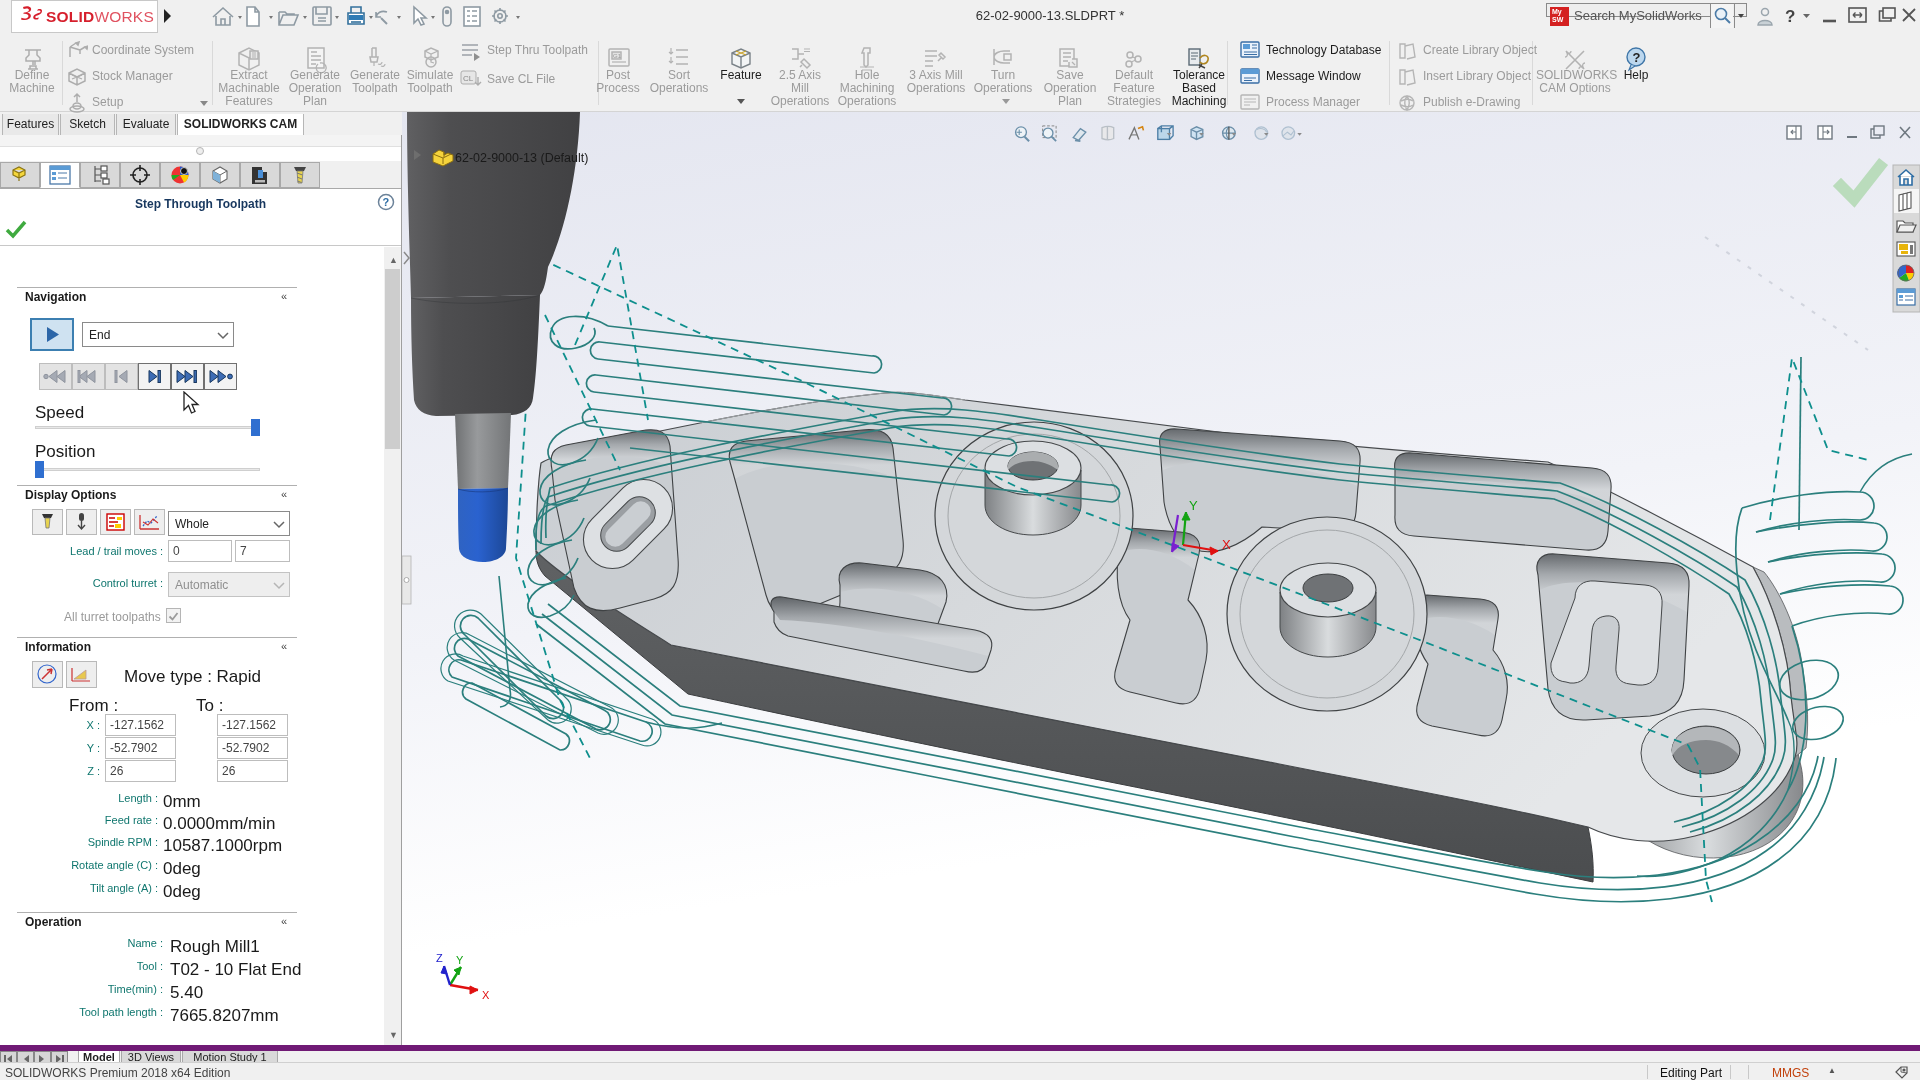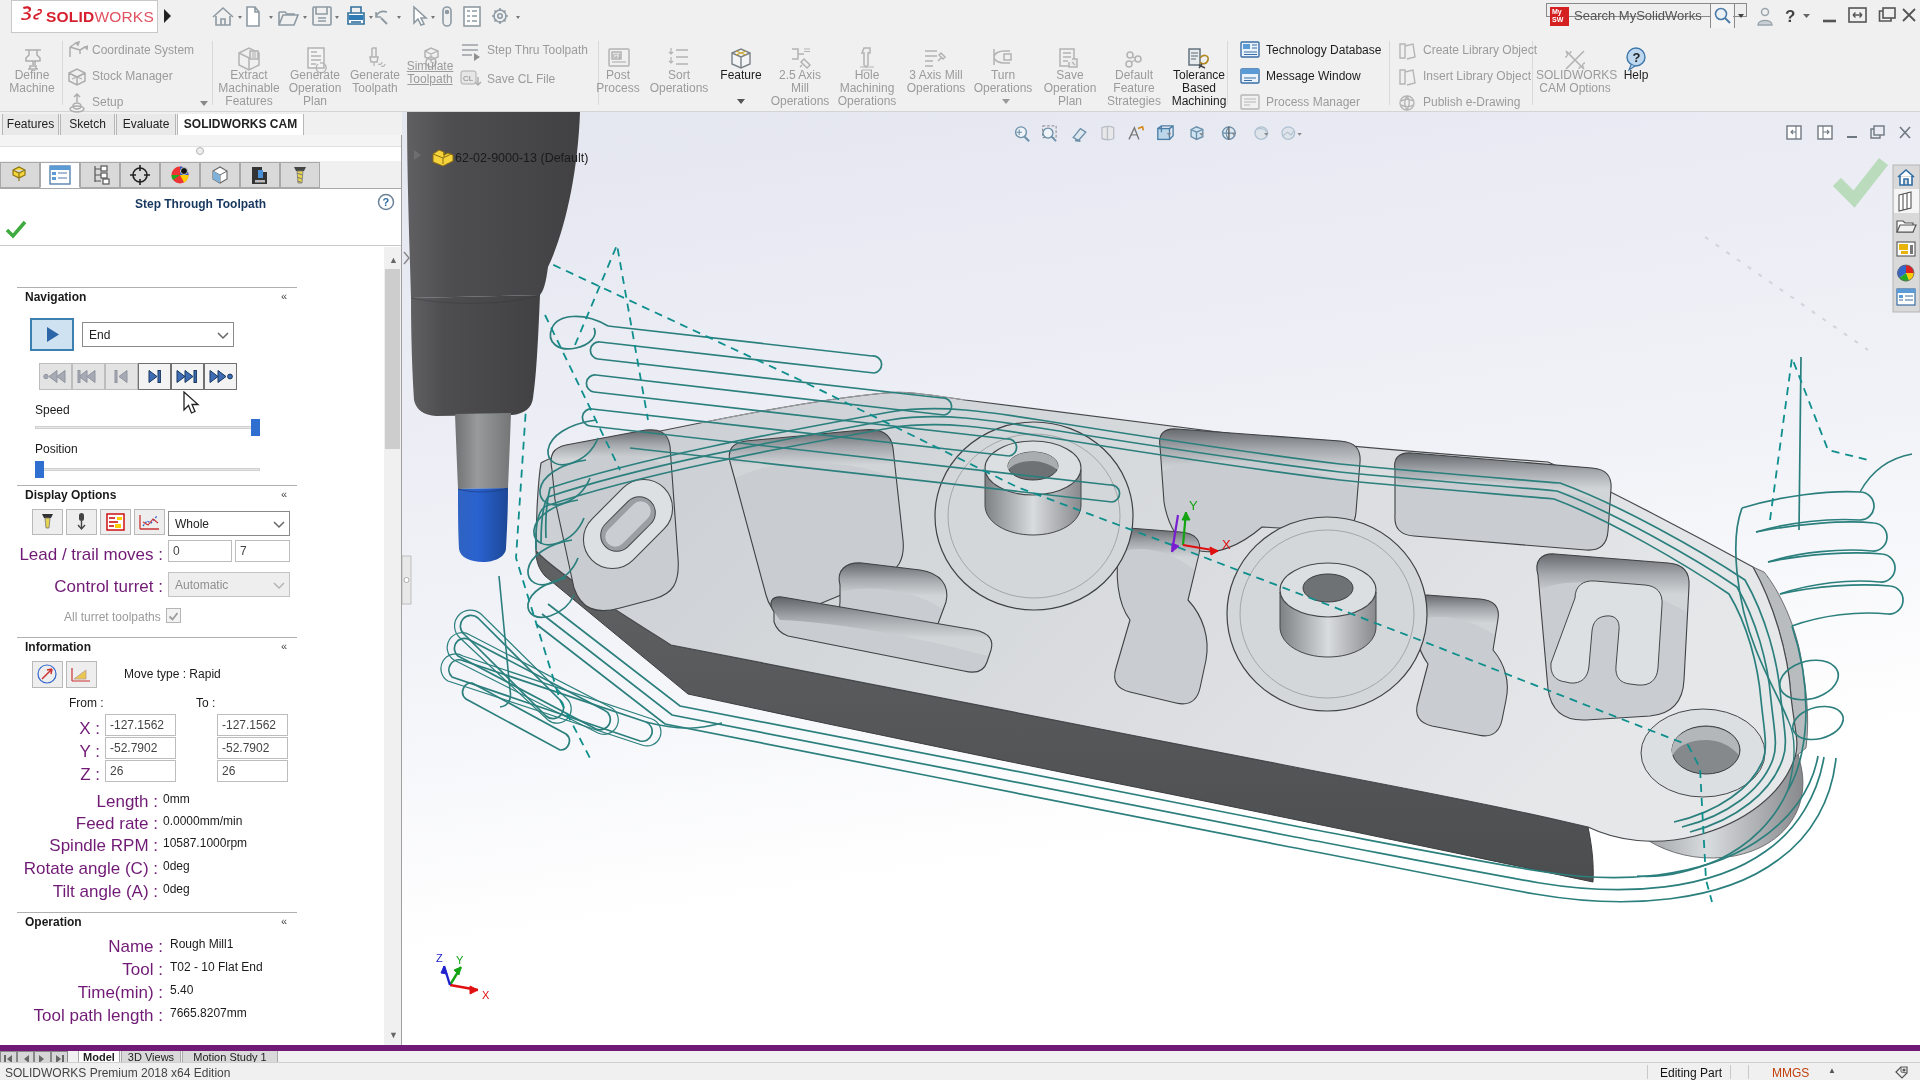--- a/index.html
+++ b/index.html
@@ -22,34 +22,35 @@
 #tabrow { position:absolute; left:0; top:114px; width:402px; height:27px; background:#f0f0f0; }
 .ctab { position:absolute; top:0; height:23px; border:1px solid #b6b6b6; border-top:none; background:#e9e9e9; font-size:12px; color:#222; text-align:center; line-height:21px; }
 .ctab.active { background:#fff; border-bottom:1px solid #fff; height:24px; font-weight:bold; }
 
 #panel { position:absolute; left:0; top:135px; width:402px; height:910px; background:#fff; border-right:1px solid #9f9f9f; }
 .pmtab { position:absolute; top:27px; width:40px; height:26px; background:#d9d9d9; border:1px solid #a9a9a9; }
 .pmtab.active { background:#fff; border-bottom:1px solid #fff; }
 .grpline { position:absolute; left:17px; width:280px; border-top:1px solid #b0b0b0; }
 .grphdr { position:absolute; left:25px; font-size:12px; font-weight:bold; color:#1a1a1a; }
 .chev { position:absolute; left:281px; font-size:11px; color:#444; }
-.lbl { position:absolute; font-size:12px; color:#1a1a1a; white-space:nowrap; }
+.lbl { position:absolute; font-size:17px; color:#1a1a1a; white-space:nowrap; }
 .lblg { position:absolute; font-size:12px; color:#9a9a9a; white-space:nowrap; }
-.rlbl { position:absolute; font-size:17px; color:#701a75; text-align:right; white-space:nowrap; }
+.rlbl { position:absolute; font-size:11px; color:#0f766e; text-align:right; white-space:nowrap; }
 .ibox { position:absolute; height:22px; border:1px solid #bdbdbd; background:#fff; font-size:12px; color:#444; padding:3px 0 0 4px; }
 .pmbtn { position:absolute; width:31px; height:26px; background:#eee; border:1px solid #b9b9b9; }
 
 #bottombar { position:absolute; left:0; top:1045px; width:1920px; height:17px; background:#f1f1f1; border-top:6px solid #701a75; }
 .mtab { position:absolute; top:0px; height:16px; font-size:11px; color:#222; background:#d9d9d9; border:1px solid #a8a8a8; border-top:none; text-align:center; }
 #statusbar { position:absolute; left:0; top:1062px; width:1920px; height:18px; background:#f0f0f0; border-top:1px solid #d0d0d0; font-size:12px; color:#444; }
 </style>
 </head>
 <body>
 
 <div id="titlebar">
+  <div id="toptitle">62-02-9000-13.SLDPRT *</div>
   <div id="logobox">
     <svg width="145" height="31" viewBox="0 0 145 31">
       <g fill="#d61f2c">
         <path d="M11 6 c5 -2 9 0 8 3 c-0.6 1.8 -3 2.6 -5 2.6 c2.4 0.2 5.4 1.2 4.8 4 c-0.7 3.2 -5.6 4.4 -9.8 2.8 l0.5 -1.6 c3 1.2 6.4 0.6 6.9 -1.4 c0.5 -2 -2.4 -2.9 -5 -2.5 l0.4 -1.5 c2.5 0.3 4.8 -0.7 5.1 -2.2 c0.3 -1.5 -2.2 -2.3 -5.3 -1.1 z"></path>
         <path d="M30 8.6 c-0.4 -1.6 -2.6 -1.8 -4.3 -1.2 l-0.5 1.5 c1.8 -0.6 3.2 -0.3 3.3 0.6 c0.1 1 -1.6 1.4 -3.4 2.1 c-2.3 0.8 -3.7 2 -3.9 3.6 c-0.2 2 2.3 2.9 5 2.1 l0.6 -1.7 c-2 0.7 -3.6 0.4 -3.5 -0.7 c0.1 -1 1.7 -1.5 3.2 -2 c2.2 -0.8 3.8 -1.9 3.5 -4.3 z" transform="translate(0,1)"></path>
       </g>
       <text x="34" y="21" font-family="Liberation Sans" font-size="15.5" font-weight="bold" fill="#d61f2c" letter-spacing="0.2">SOLID<tspan font-weight="normal" fill="#e05260">WORKS</tspan></text>
     </svg>
   </div>
   <svg class="abs" style="left:160px; top:6px;" width="14" height="20" viewBox="0 0 14 20">
@@ -188,21 +189,21 @@
       <path d="M10 3 L14 3 L14 12 M10 3 L10 12 M8 12 L16 12 L15 17 L9 17 Z"></path>
       <path d="M12 17 L12 21 M16 19 c2 1 4 0 4 -2 M19 21 c2 1 4 0 4 -2" stroke-width="1.2"></path>
     </svg>
   <div class="rbtn" style="left:338px; top:36px; width:74px;">Generate<br>Toolpath</div>
   <svg class="abs" style="left:417px; top:12px;" width="28" height="28" viewBox="0 0 28 28" fill="none" stroke="#b3b3b3" stroke-width="1.5">
       <path d="M8 6 L14 3 L21 6 L21 12 L14 15 L8 12 Z"></path>
       <path d="M8 6 L14 9 L21 6 M14 9 L14 15" stroke-width="1.2"></path>
       <circle cx="14" cy="17" r="5"></circle>
       <path d="M14 14 L14 17 L17 18" stroke-width="1.2"></path>
     </svg>
-  <div class="rbtn" style="left:393px; top:27px; width:74px;text-decoration:underline;">Simulate<br>Toolpath</div>
+  <div class="rbtn" style="left:393px; top:36px; width:74px;">Simulate<br>Toolpath</div>
 
   <svg class="abs" style="left:460px; top:8px;" width="22" height="20" viewBox="0 0 22 20" fill="none" stroke="#8f8f8f" stroke-width="1.6">
       <path d="M2 4 L18 4 M2 9 L18 9 M2 14 L12 14" stroke="#9aa0a6"></path>
       <path d="M14 12 l6 4 l-6 4 z" fill="#8f8f8f" stroke="none"></path>
     </svg>
   <div class="rowbtn" style="left:487px; top:10px;">Step Thru Toolpath</div>
   <svg class="abs" style="left:460px; top:36px;" width="22" height="20" viewBox="0 0 22 20">
       <rect x="1" y="2" width="15" height="13" rx="2" fill="#e6e6e6" stroke="#adadad"></rect>
       <text x="3" y="12" font-size="8" fill="#888">CL</text>
       <path d="M18 8 l0 8 M15 13 l3 3 l3 -3" stroke="#adadad" fill="none" stroke-width="1.4"></path>

